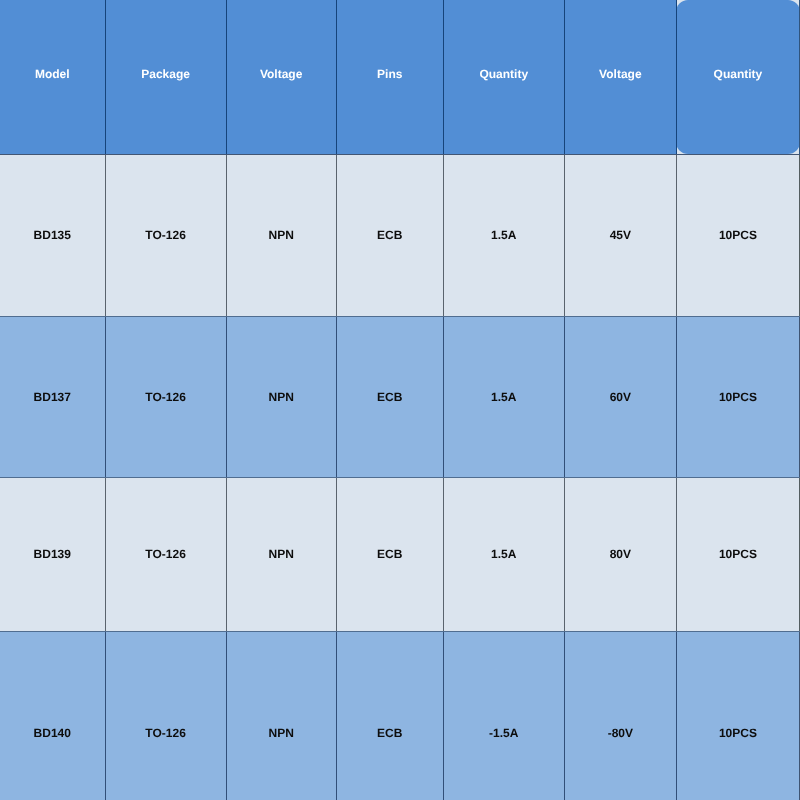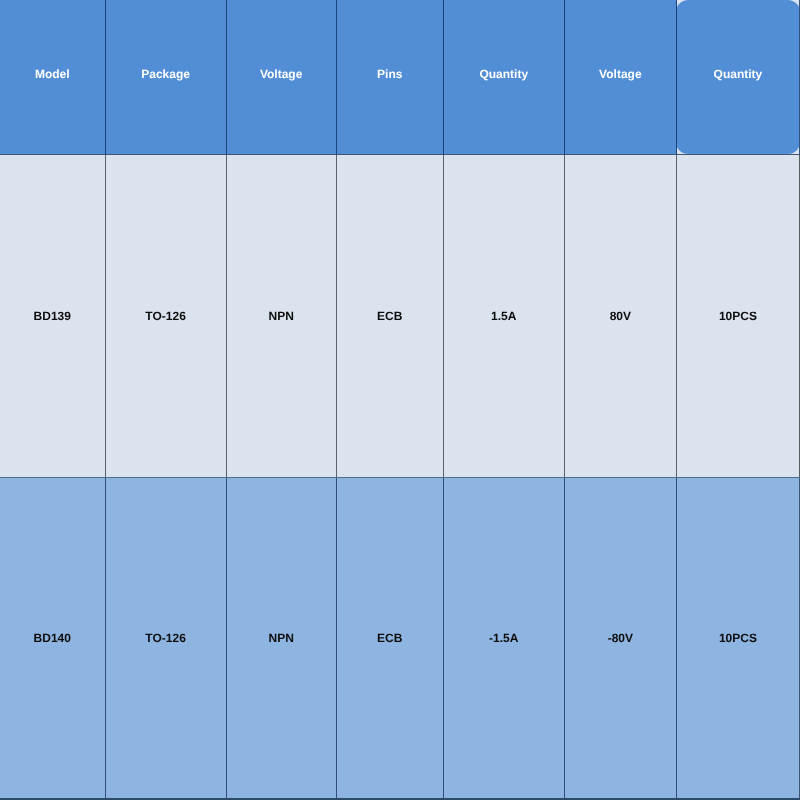--- a/index.html
+++ b/index.html
@@ -86,20 +86,38 @@
         <th><span class="hlabel">Package</span></th>
         <th><span class="hlabel">Voltage</span></th>
         <th><span class="hlabel">Pins</span></th>
         <th><span class="hlabel">Quantity</span></th>
         <th><span class="hlabel">Voltage</span></th>
         <th><span class="hlabel">Quantity</span></th>
       </tr>
   </thead>
   <tbody>
       <tr class="band-light">
+        <td><span class="cell-label">BD135</span></td>
+        <td><span class="cell-label">TO-126</span></td>
+        <td><span class="cell-label">NPN</span></td>
+        <td><span class="cell-label">ECB</span></td>
+        <td><span class="cell-label">1.5A</span></td>
+        <td><span class="cell-label">45V</span></td>
+        <td><span class="cell-label">10PCS</span></td>
+      </tr>
+      <tr class="band-dark">
+        <td><span class="cell-label">BD137</span></td>
+        <td><span class="cell-label">TO-126</span></td>
+        <td><span class="cell-label">NPN</span></td>
+        <td><span class="cell-label">ECB</span></td>
+        <td><span class="cell-label">1.5A</span></td>
+        <td><span class="cell-label">60V</span></td>
+        <td><span class="cell-label">10PCS</span></td>
+      </tr>
+      <tr class="band-light">
         <td><span class="cell-label">BD139</span></td>
         <td><span class="cell-label">TO-126</span></td>
         <td><span class="cell-label">NPN</span></td>
         <td><span class="cell-label">ECB</span></td>
         <td><span class="cell-label">1.5A</span></td>
         <td><span class="cell-label">80V</span></td>
         <td><span class="cell-label">10PCS</span></td>
       </tr>
       <tr class="band-dark">
         <td><span class="cell-label">BD140</span></td>

